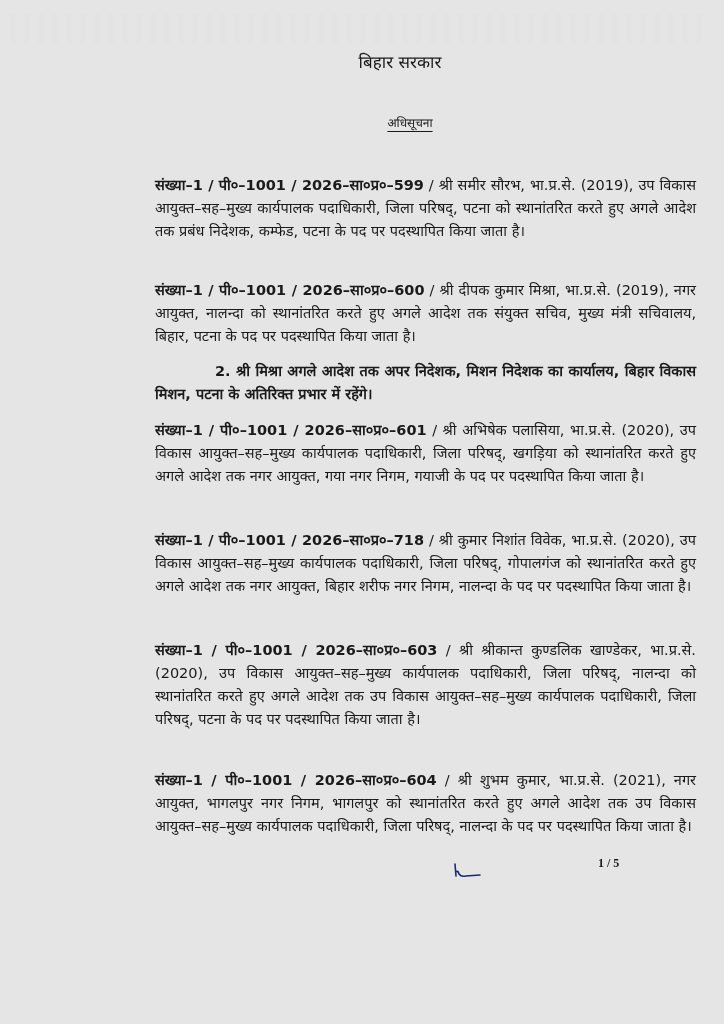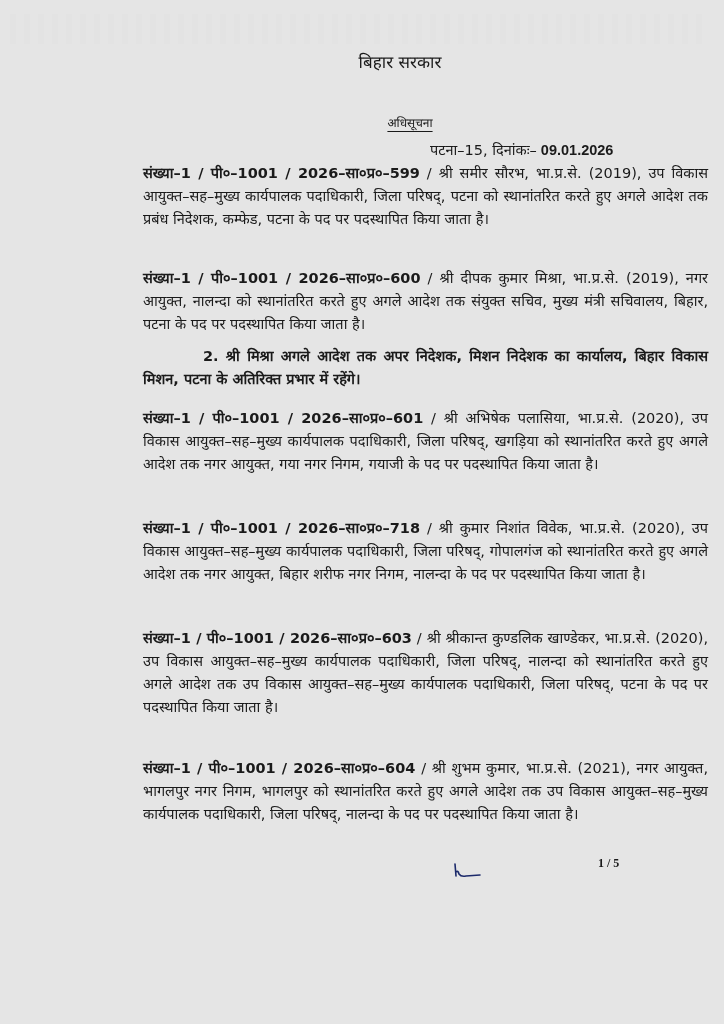--- a/index.html
+++ b/index.html
@@ -66,21 +66,21 @@
       left: 143px;
       width: 565px;
       font-size: 14.5px;
       line-height: 23px;
       text-align: justify;
     }
     .order .ref {
       font-weight: bold;
     }
     .order p {
-      margin: 0;
+      margin: 12px;
     }
     .sub-para {
       text-indent: 60px;
     }
     .o1 { top: 162px; }
     .o2 { top: 267px; }
     .o2 .sub-para { margin-top: 9px; font-weight: bold; }
     .o3 { top: 407px; }
     .o4 { top: 517px; }
     .o5 { top: 627px; }
@@ -110,23 +110,20 @@
   </style>
 </head>
 <body>
 
 <div class="page">
   <div class="scan-noise"></div>
 
   <div class="header h-gov">बिहार सरकार</div>
   <div class="header h-notice">अधिसूचना</div>
 
-  <div class="place-date">
-    <span>पटना–15, दिनांकः–</span><span class="date">09.01.2026</span>
-  </div>
 
   <div class="order o1">
     <p><span class="ref">संख्या–1 / पी०–1001 / 2026–सा०प्र०–599</span><span> / श्री समीर सौरभ, भा.प्र.से. (2019), उप विकास आयुक्त–सह–मुख्य कार्यपालक पदाधिकारी, जिला परिषद्, पटना को स्थानांतरित करते हुए अगले आदेश तक प्रबंध निदेशक, कम्फेड, पटना के पद पर पदस्थापित किया जाता है।</span></p>
   </div>
 
   <div class="order o2">
     <p><span class="ref">संख्या–1 / पी०–1001 / 2026–सा०प्र०–600</span><span> / श्री दीपक कुमार मिश्रा, भा.प्र.से. (2019), नगर आयुक्त, नालन्दा को स्थानांतरित करते हुए अगले आदेश तक संयुक्त सचिव, मुख्य मंत्री सचिवालय, बिहार, पटना के पद पर पदस्थापित किया जाता है।</span></p>
     <p class="sub-para">2.     श्री मिश्रा अगले आदेश तक अपर निदेशक, मिशन निदेशक का कार्यालय, बिहार विकास मिशन, पटना के अतिरिक्त प्रभार में रहेंगे।</p>
   </div>
 

